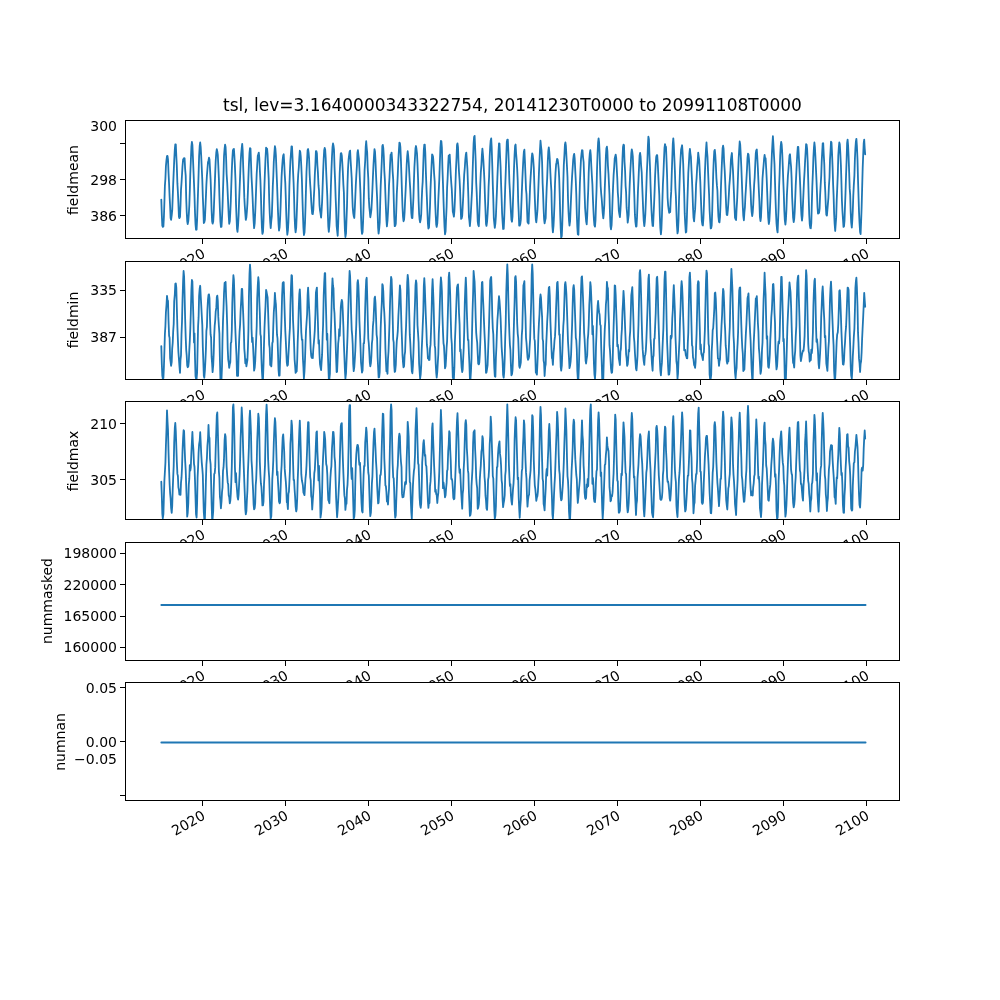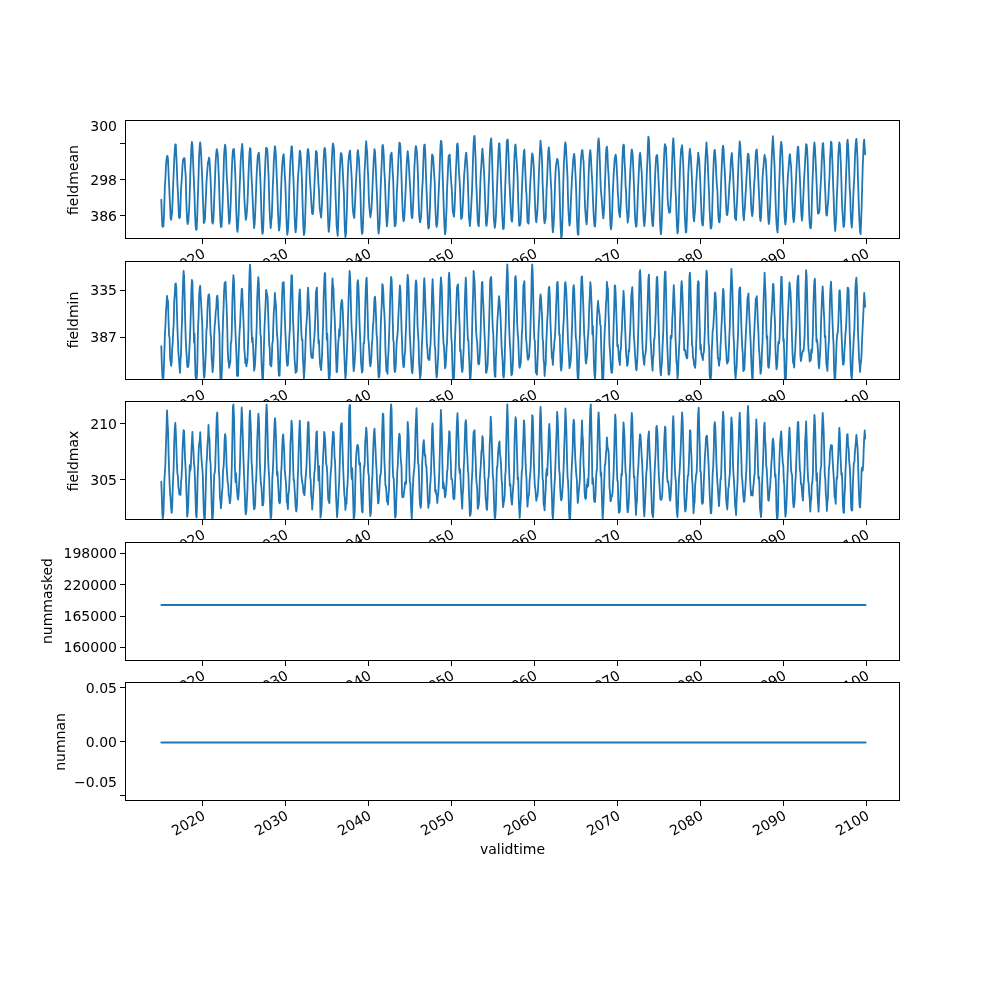--- a/index.html
+++ b/index.html
@@ -33,20 +33,21 @@
   }
   .y-axis-label{
     position:absolute;width:220px;height:18px;line-height:18px;
     text-align:center;font-size:14px;transform:rotate(-90deg);z-index:3;
   }
 </style>
 </head>
 <body>
 
 <div id="figure">
+  <div class="chart-title">tsl, lev=3.1640000343322754, 20141230T0000 to 20991108T0000</div>
   <div id="panels">
       <div class="xtick-mark" style="left: 201.8px; top: 239px;"></div>
       <div class="xtick-anchor" style="left: 199.8px; top: 245px;">
         <span>2020</span>
       </div>
       <div class="xtick-mark" style="left: 284.8px; top: 239px;"></div>
       <div class="xtick-anchor" style="left: 282.8px; top: 245px;">
         <span>2030</span>
       </div>
       <div class="xtick-mark" style="left: 367.8px; top: 239px;"></div>
@@ -261,26 +262,25 @@
       </div>
       <div class="xtick-mark" style="left: 782.8px; top: 801px;"></div>
       <div class="xtick-anchor" style="left: 780.8px; top: 807px;">
         <span>2090</span>
       </div>
       <div class="xtick-mark" style="left: 865.8px; top: 801px;"></div>
       <div class="xtick-anchor" style="left: 863.8px; top: 807px;">
         <span>2100</span>
       </div>
       <div class="ytick-mark" style="left: 120px; top: 794.6px;"></div>
-      <div class="ytick-label" style="left: 37px; top: 773px;">−0.05</div>
+      <div class="ytick-label" style="left: 37px; top: 750px;">−0.05</div>
       <div class="ytick-mark" style="left: 120px; top: 741px;"></div>
       <div class="ytick-label" style="left: 37px; top: 732.5px;">0.00</div>
       <div class="ytick-mark" style="left: 120px; top: 687.4px;"></div>
       <div class="ytick-label" style="left: 37px; top: 678.9px;">0.05</div>
       <div class="y-axis-label" style="left: -50px; top: 732.5px;">numnan</div>
       <div class="panel" style="left: 125px; top: 682px; width: 775px; height: 119px;">
         <svg width="775" height="119" viewBox="0 0 775 119">
           <polyline points="35.3,59.50 739.6,59.50" fill="none" stroke="#1f77b4" stroke-width="1.8" stroke-linejoin="round" stroke-linecap="round"></polyline>
         </svg>
       </div>
     </div>
-  <div class="x-axis-label">validtime</div>
 </div>
 
 </body></html>

